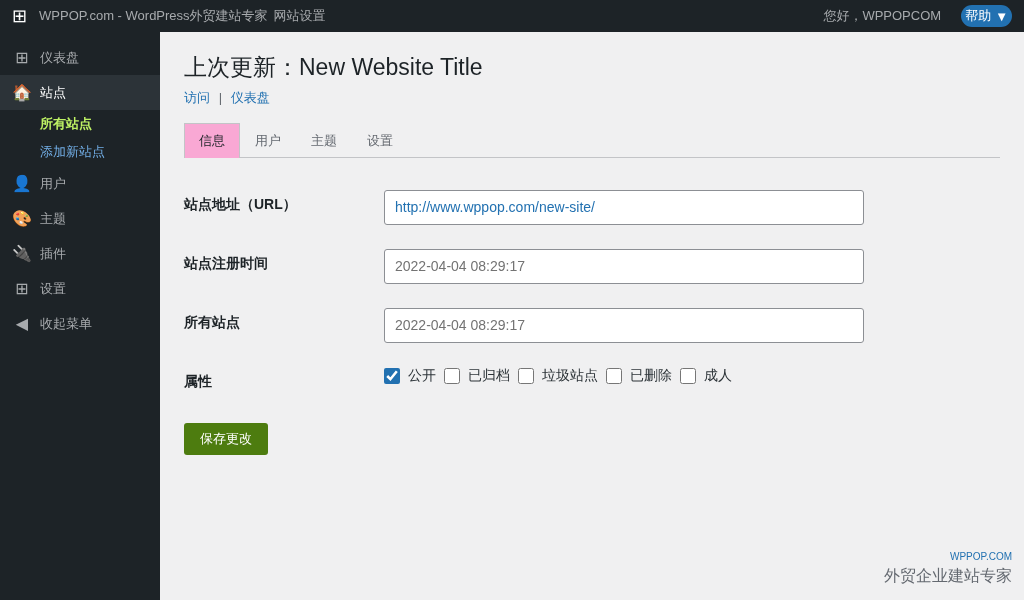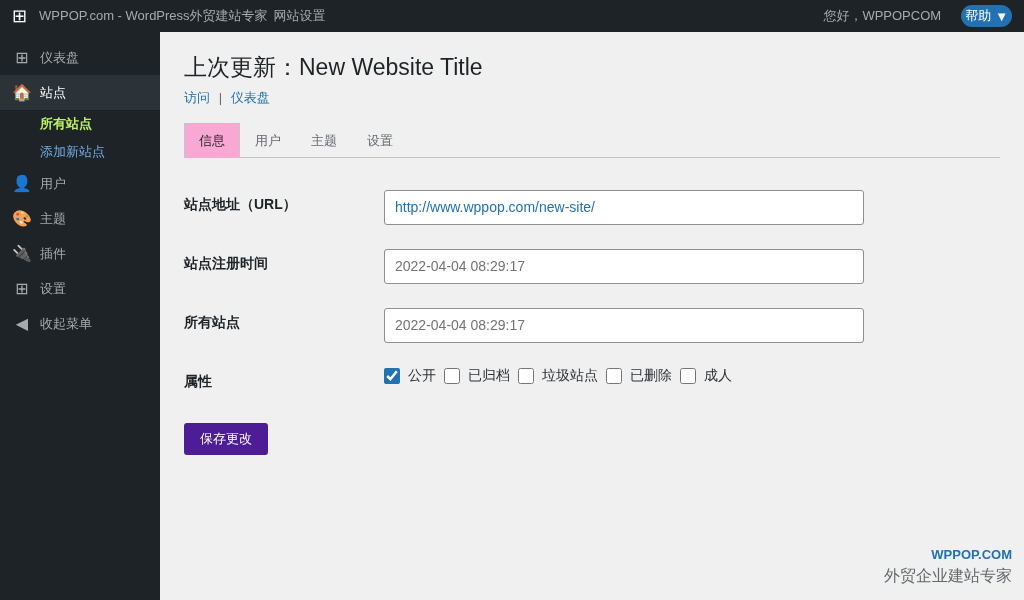--- a/index.html
+++ b/index.html
@@ -143,41 +143,41 @@
     .checkbox-group { display: flex; flex-direction: row; gap: 8px; }
     .checkbox-item { display: flex; align-items: center; gap: 8px; font-size: 14px; color: #2c3338; }
     .checkbox-item input[type="checkbox"] {
       width: 16px; height: 16px;
       accent-color: #2271b1;
       cursor: pointer;
     }
 
     
     #save-button {
-      background: #4c1d95;
+      background: #4d7c0f;
       color: #fff;
       border: none;
       padding: 7px 16px;
       border-radius: 3px;
       font-size: 13px;
       cursor: pointer;
       margin-top: 20px;
     }
 
     
     #watermark {
       position: fixed;
       bottom: 12px;
       right: 12px;
       text-align: right;
       color: #2271b1;
       font-size: 11px;
       line-height: 1.5;
     }
-    #watermark .wm-main { font-size: 13px; font-weight: 700; color: #2271b1; }
+    #watermark .wm-main { font-size: 10px; font-weight: 400; color: #2271b1; }
     #watermark .wm-sub { color: #646970; font-size: 16px; }
   </style>
 </head>
 <body>
 
 <div id="top-bar">
   <div id="top-bar-left">
     <span id="top-bar-wp-logo" style="color:#fff;font-size:18px;">⊞</span>
     <div id="top-bar-site">
       <span style="color:#a7aaad;cursor:pointer;">WPPOP.com - WordPress外贸建站专家</span>

